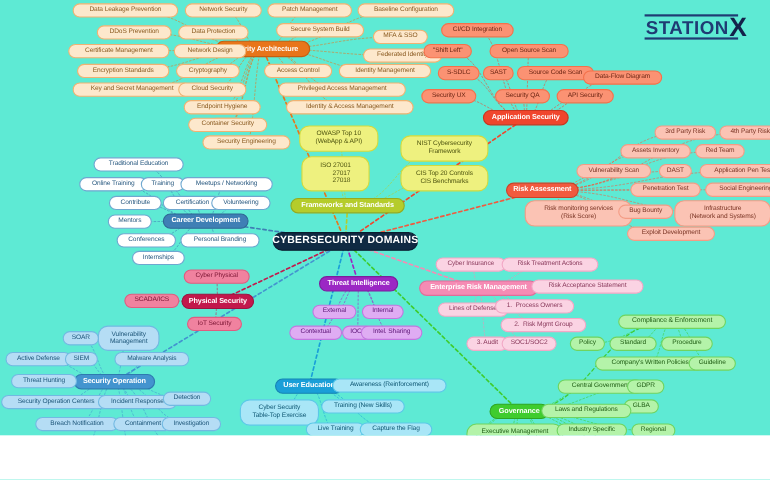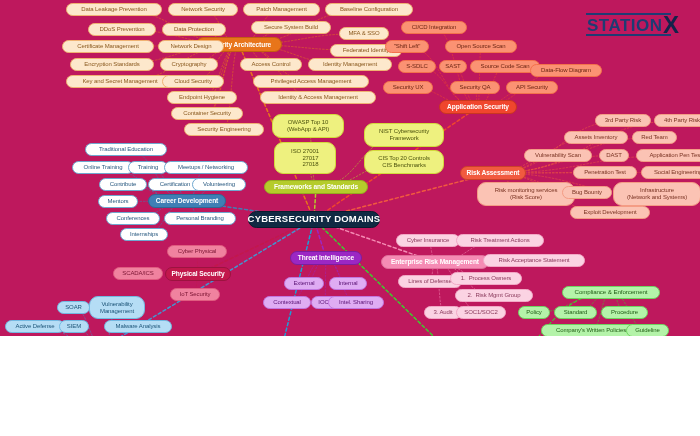--- a/index.html
+++ b/index.html
@@ -4,22 +4,22 @@
 <style>
   * { box-sizing: border-box; }
   html, body {
     margin: 0; padding: 0;
     background: #ffffff;
     font-family: "Liberation Sans", sans-serif;
   }
   #canvas {
     position: relative;
     width: 700px;
-    height: 336px;
-    background: #be185d;
+    height: 396px;
+    background: #5eead4;
     overflow: hidden;
   }
   #edges {
     position: absolute;
     left: 0; top: 0;
     width: 700px; height: 436px;
     pointer-events: none;
   }
   .node {
     position: absolute;

